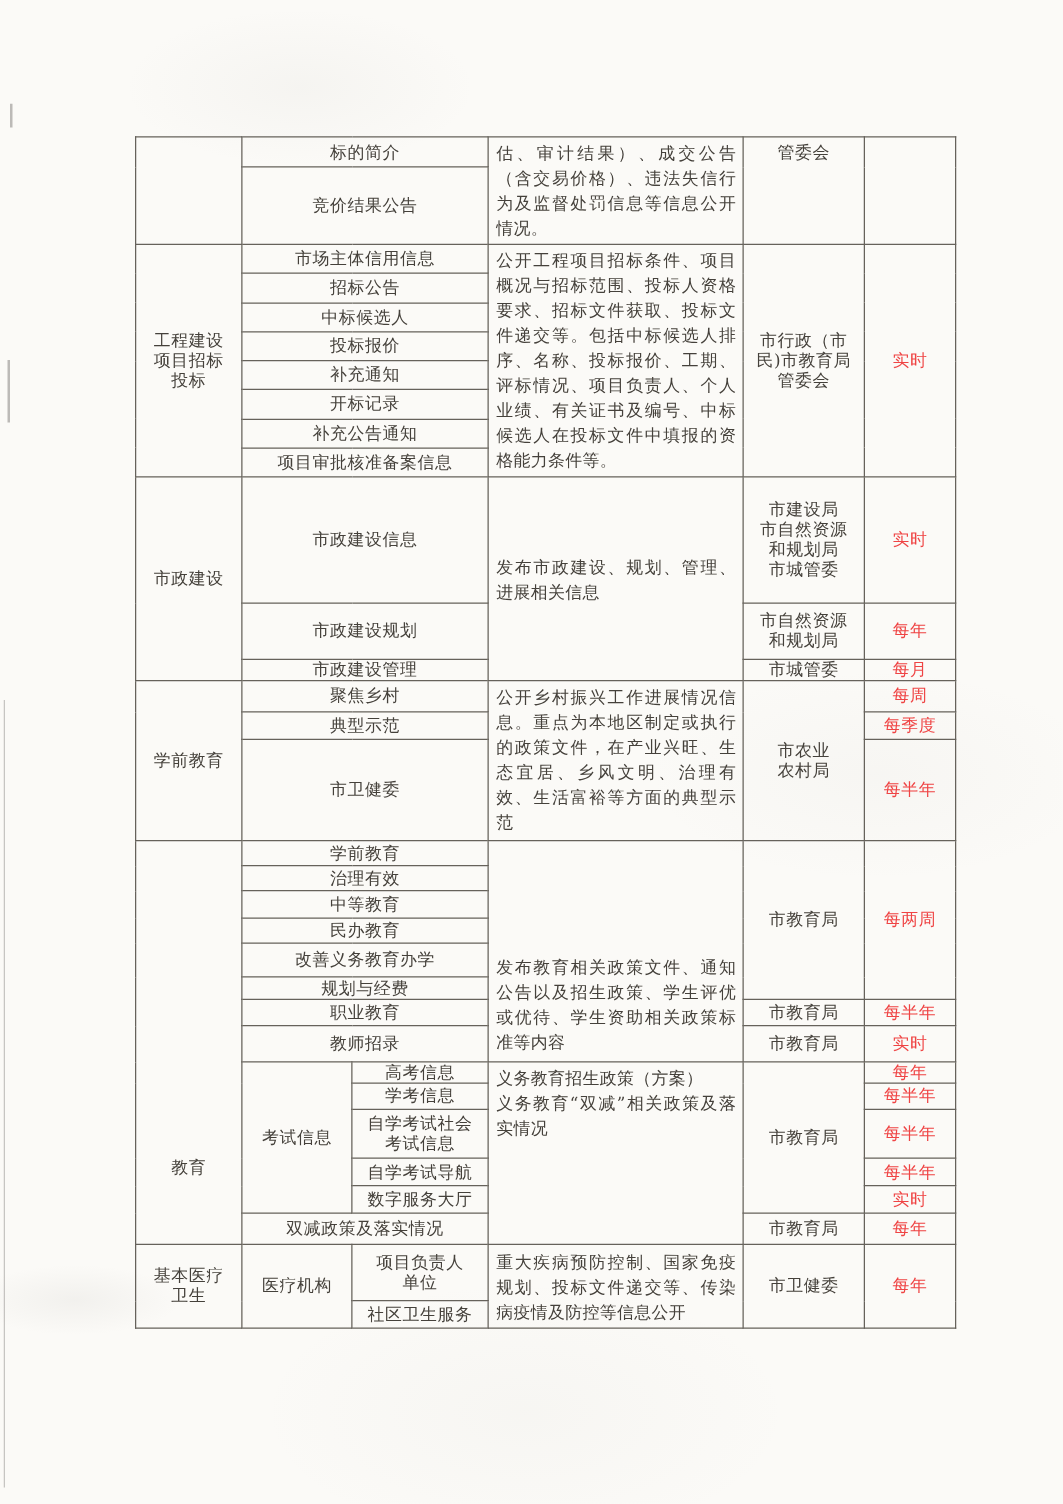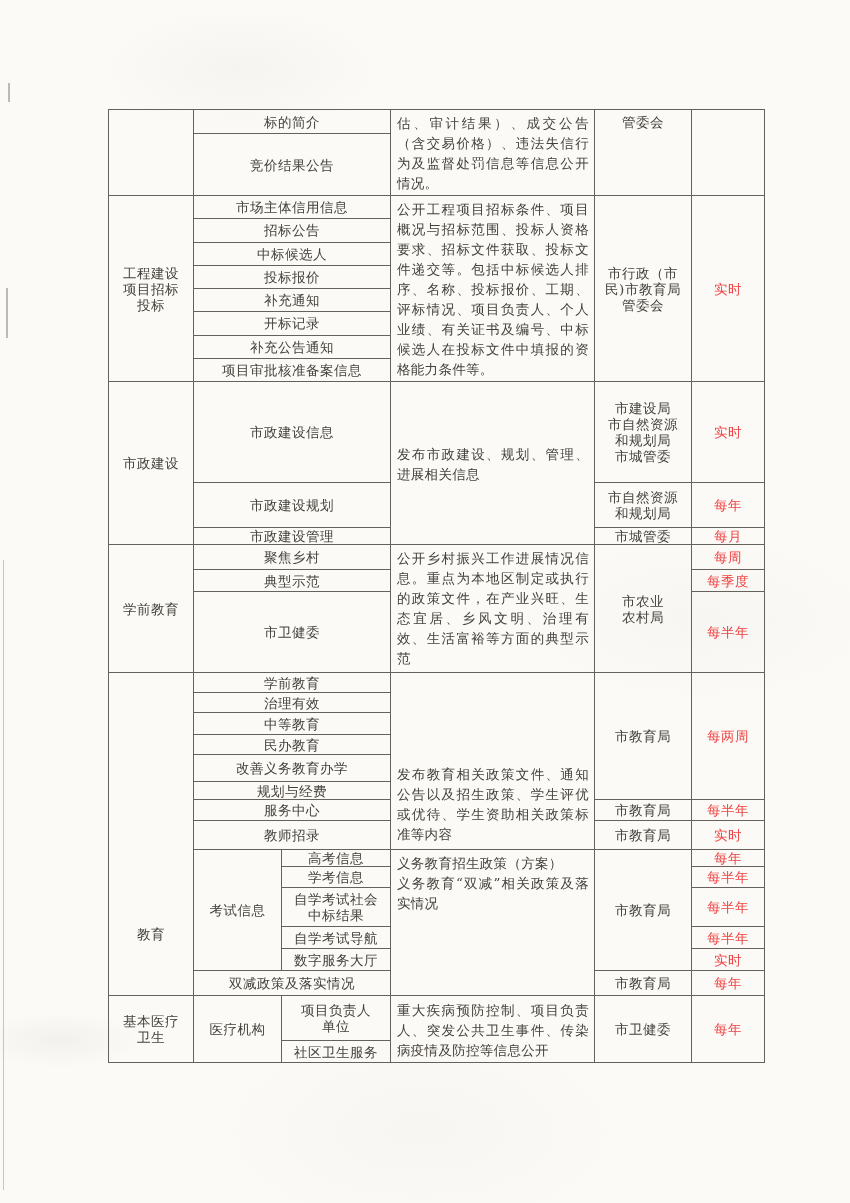--- a/index.html
+++ b/index.html
@@ -43,21 +43,21 @@
   }
   td.desc{
     text-align:justify;
     vertical-align:top;
     padding:3px 5px 2px 6px;
     line-height:20px;
     letter-spacing:0.3px;
     white-space:normal;
   }
   td.desc.mid{vertical-align:middle;}
-  td.desc.bot{vertical-align:bottom;padding-bottom:5px;}
+  td.desc.bot{vertical-align:bottom;padding-bottom:5px;font-family:Liberation Serif, serif;}
   td.desc.preline{white-space:pre-line;margin-top:30px;}
   td.vt{vertical-align:top;padding-top:4px;}
   td.padcat{vertical-align:middle;padding-top:200px;}
   td.freq{color:#ef4444;}
 </style>
 </head>
 <body>
 
 <div class="paper-noise"></div>
 <div class="artifact" id="art1"></div>
@@ -174,21 +174,21 @@
   <tr style="height:20px">
         <td colspan="2">民办教育</td>
       </tr>
   <tr style="height:27px">
         <td colspan="2">改善义务教育办学</td>
       </tr>
   <tr style="height:18px">
         <td colspan="2">规划与经费</td>
       </tr>
   <tr style="height:21px">
-    <td colspan="2">服务中心</td>
+    <td colspan="2">职业教育</td>
     <td>市教育局</td>
     <td class="freq">每半年</td>
   </tr>
   <tr style="height:29px">
     <td colspan="2">教师招录</td>
     <td>市教育局</td>
     <td class="freq">实时</td>
   </tr>
   <tr style="height:16px">
     <td rowspan="5">考试信息</td>
@@ -197,21 +197,21 @@
 义务教育“双减”相关政策及落实情况</td>
     <td rowspan="5">市教育局</td>
     <td class="freq">每年</td>
   </tr>
   <tr style="height:21px">
     <td>学考信息</td>
     <td class="freq">每半年</td>
   </tr>
   <tr style="height:39px">
     <td>自学考试社会
-中标结果</td>
+考试信息</td>
     <td class="freq">每半年</td>
   </tr>
   <tr style="height:22px">
     <td>自学考试导航</td>
     <td class="freq">每半年</td>
   </tr>
   <tr style="height:22px">
     <td>数字服务大厅</td>
     <td class="freq">实时</td>
   </tr>
@@ -220,21 +220,21 @@
     <td>市教育局</td>
     <td class="freq">每年</td>
   </tr>
 
   <tr style="height:45px">
     <td rowspan="2">基本医疗
 卫生</td>
     <td rowspan="2">医疗机构</td>
     <td>项目负责人
 单位</td>
-    <td rowspan="2" class="desc mid">重大疾病预防控制、项目负责人、突发公共卫生事件、传染病疫情及防控等信息公开</td>
+    <td rowspan="2" class="desc mid">重大疾病预防控制、国家免疫规划、投标文件递交等、传染病疫情及防控等信息公开</td>
     <td rowspan="2">市卫健委</td>
     <td rowspan="2" class="freq">每年</td>
   </tr>
   <tr style="height:22px">
     <td>社区卫生服务</td>
   </tr>
 </tbody>
   </table>
 
 </body></html>

